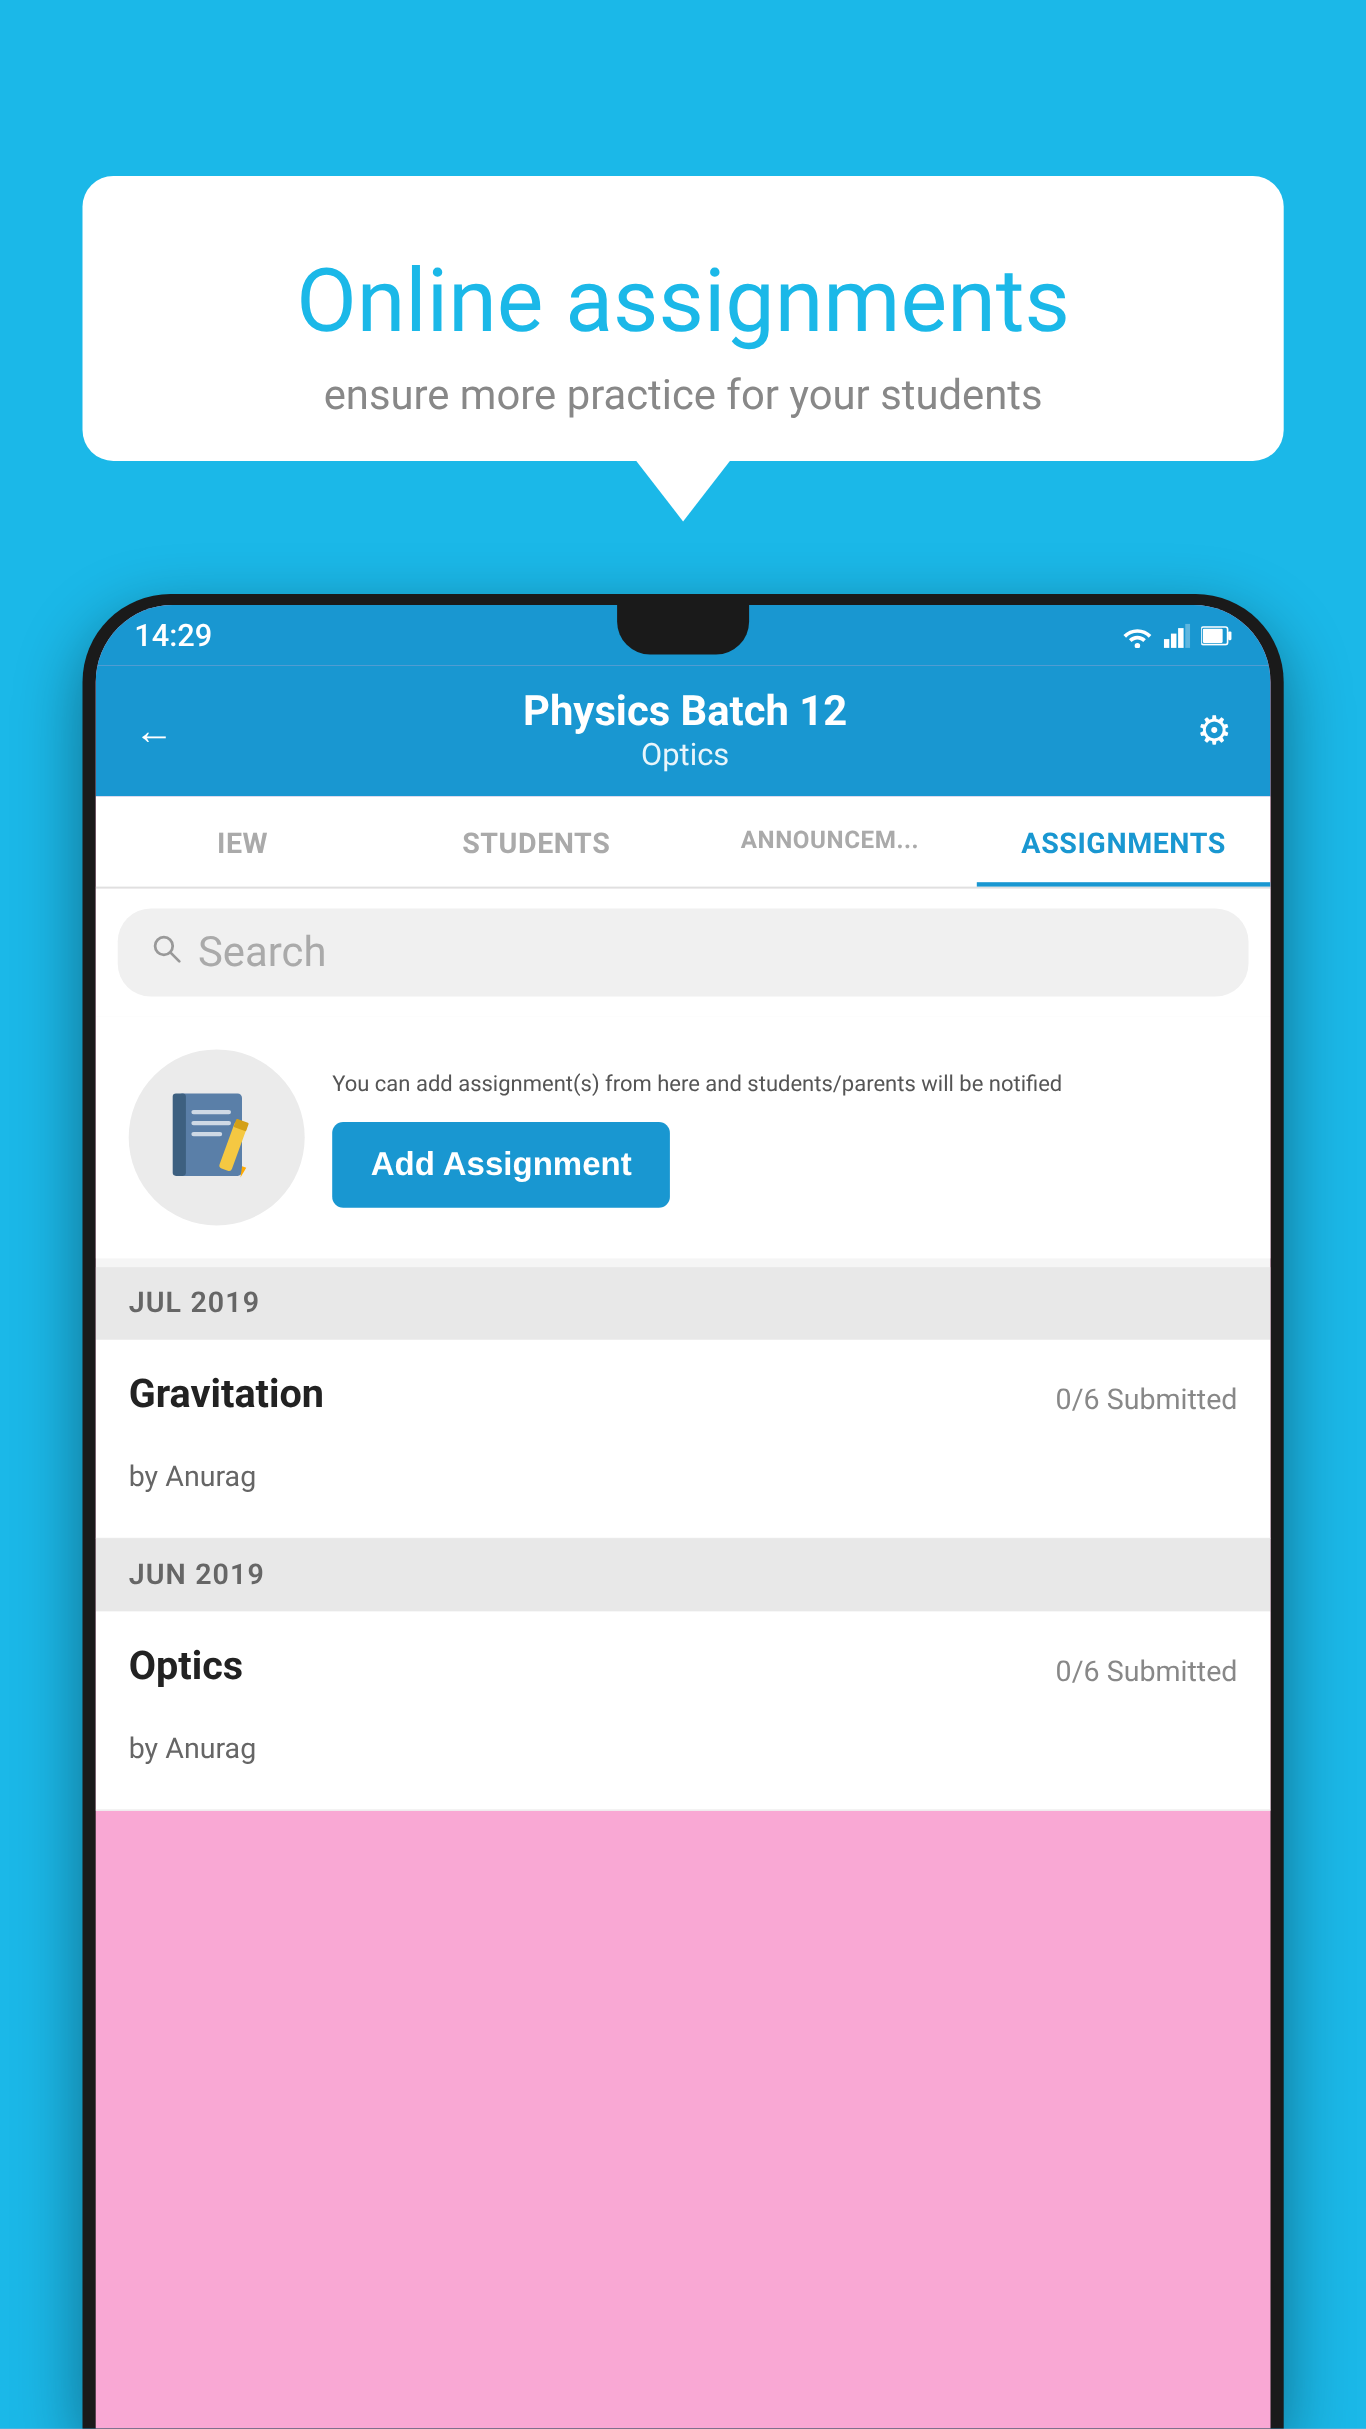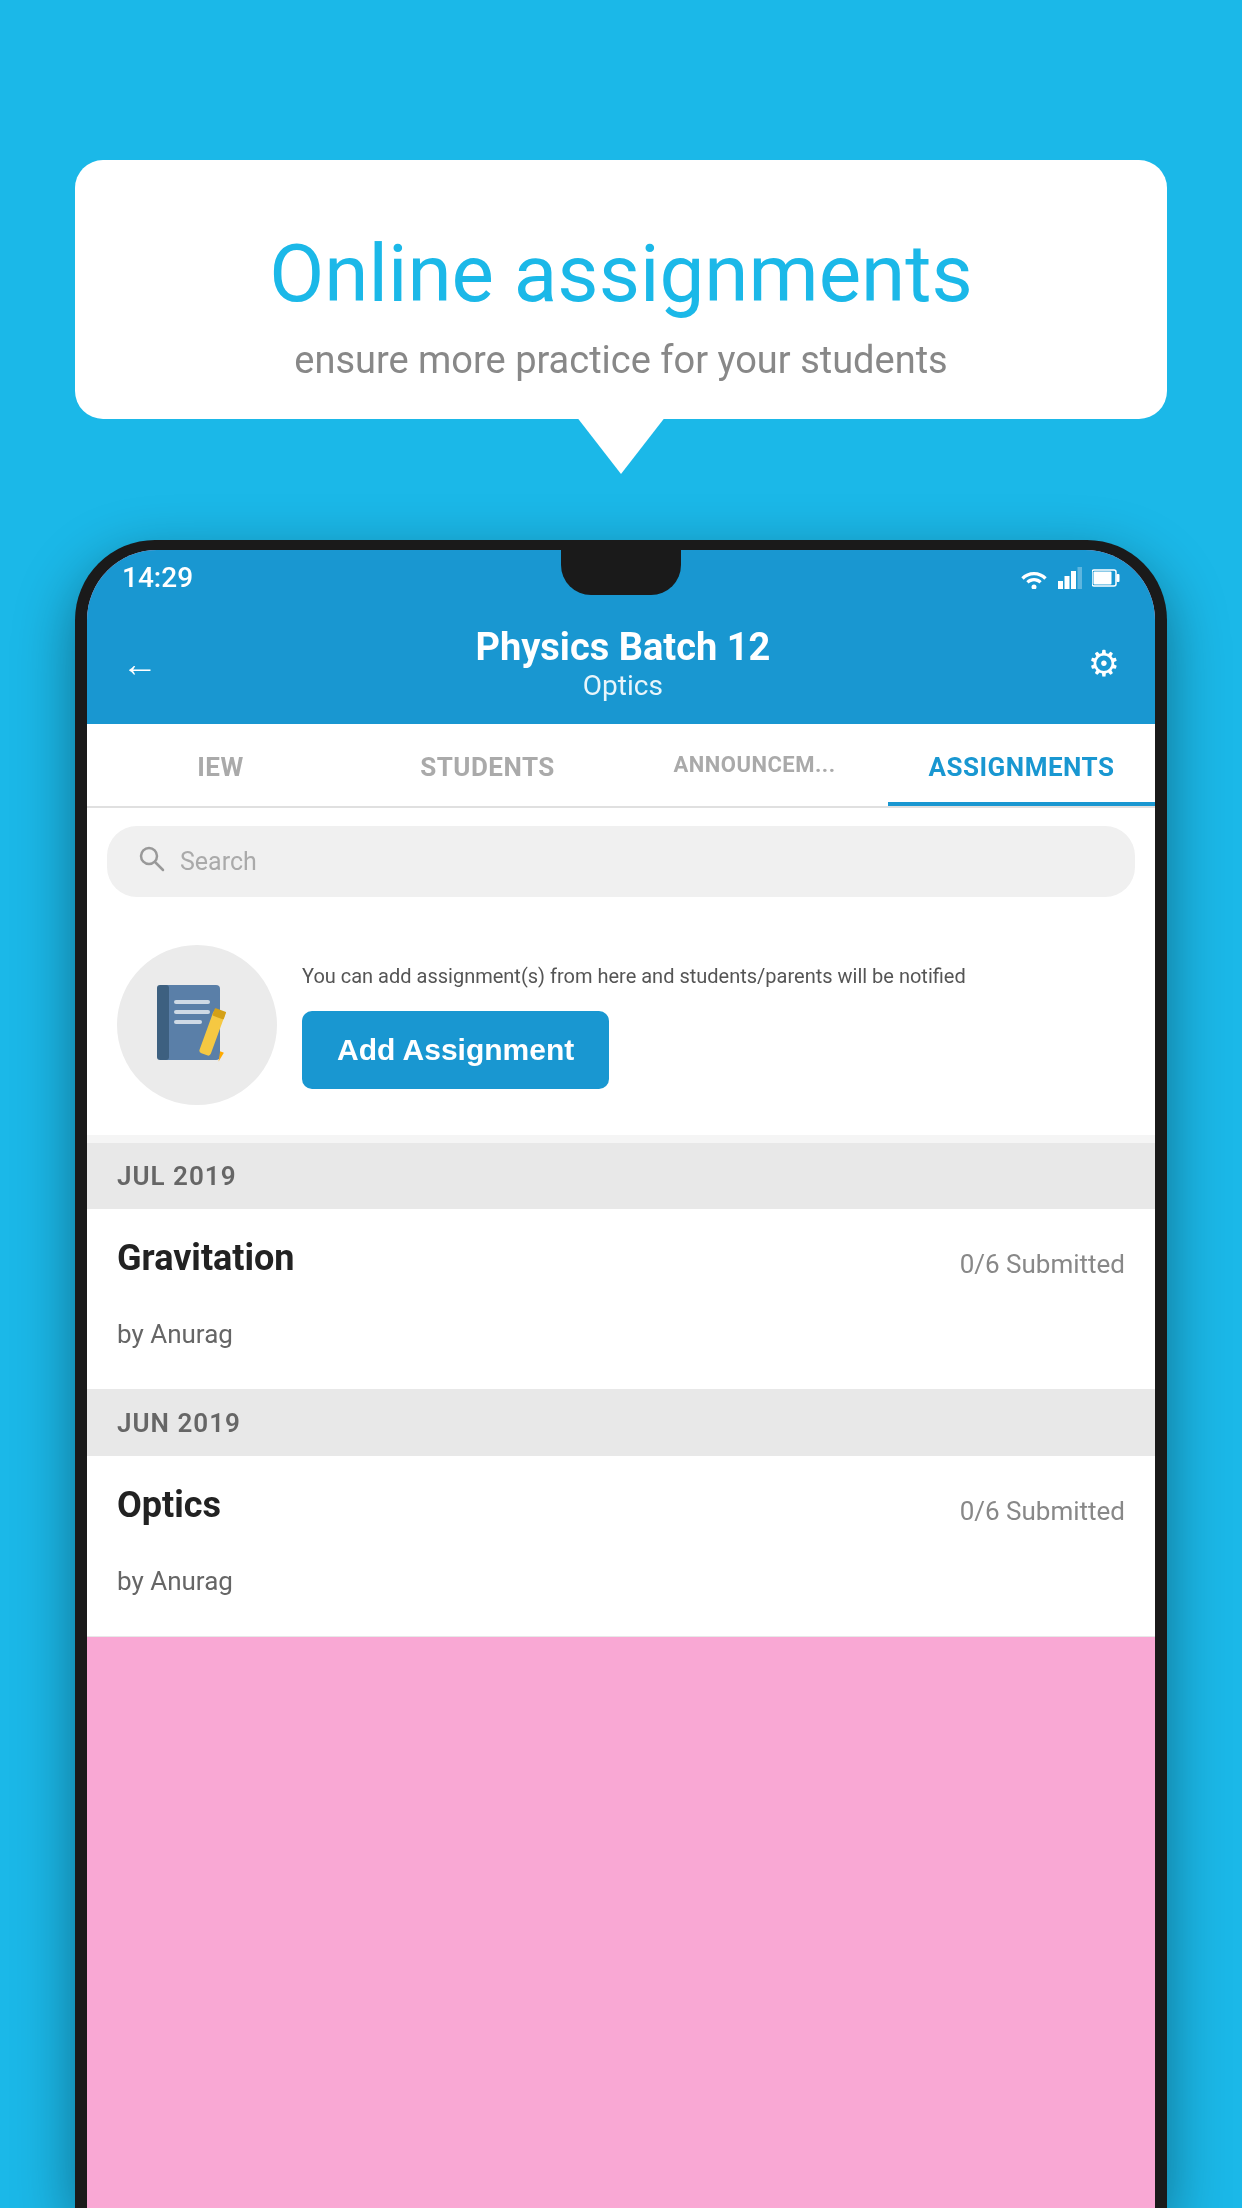--- a/index.html
+++ b/index.html
@@ -202,21 +202,21 @@
       padding: 18px 30px;
       gap: 15px;
     }
 
     .search-icon-wrap {
       color: #999;
       font-size: 30px;
     }
 
     .search-text {
-      font-size: 25px;
+      font-size: 38px;
       color: #aaa;
     }
 
     
     .add-assignment-promo {
       background: white;
       padding: 30px 30px 30px 30px;
       display: flex;
       align-items: center;
       gap: 25px;

